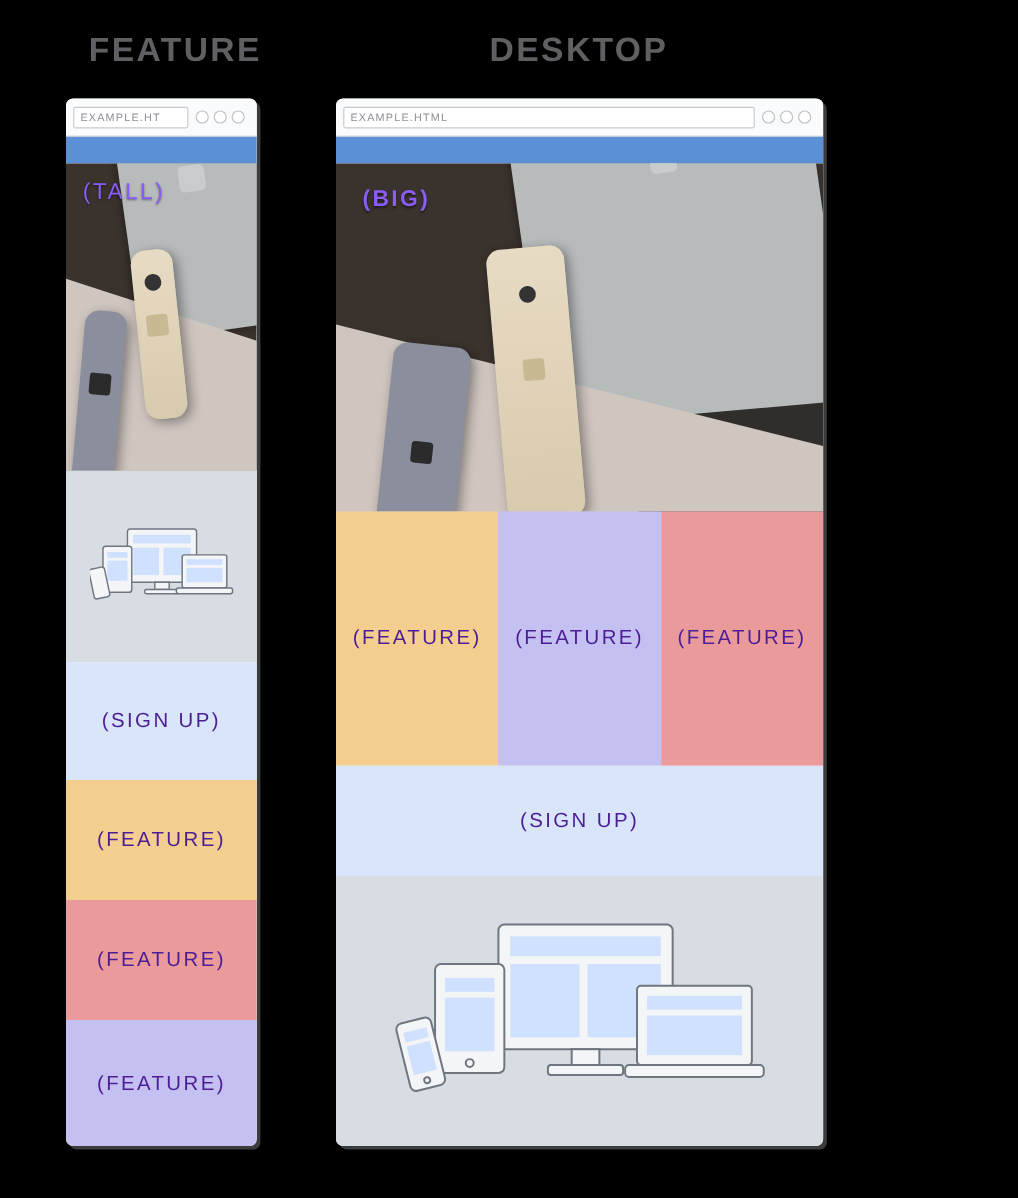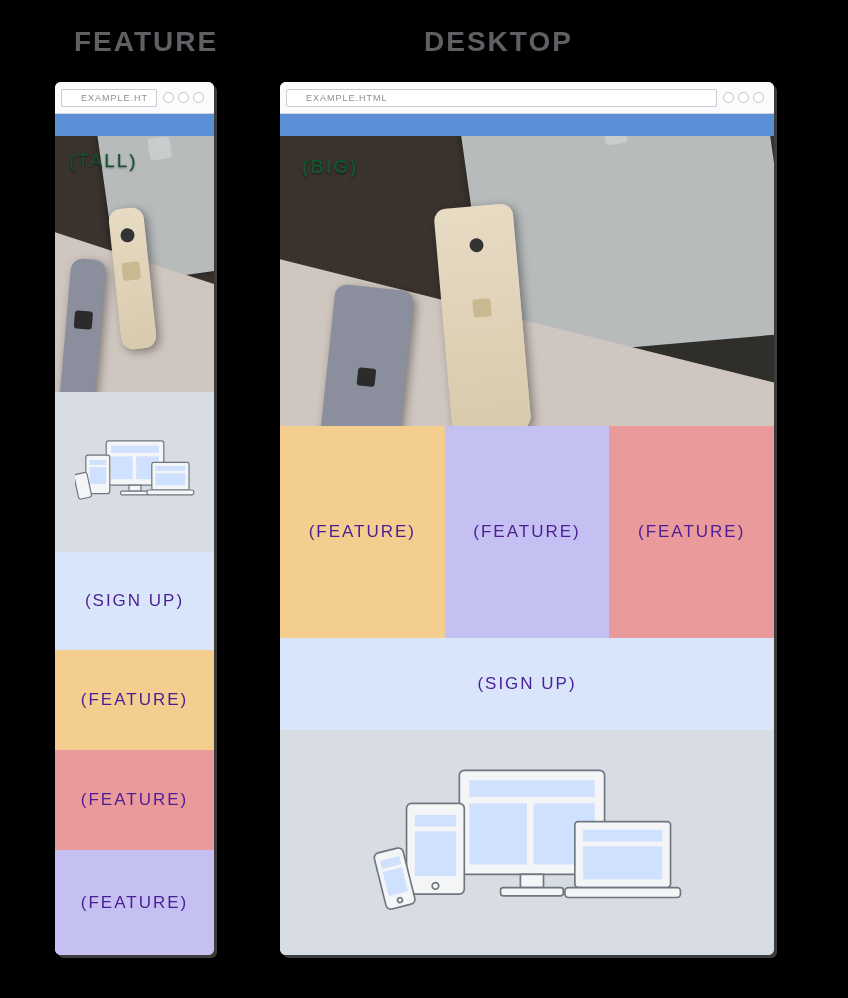--- a/index.html
+++ b/index.html
@@ -36,21 +36,21 @@
   .addr {
     flex: 1;
     height: 18px;
     border: 1px solid #c8ccd0;
     border-radius: 2px;
     font-size: 9px;
     letter-spacing: 1px;
     color: #8a8f95;
     display: flex;
     align-items: center;
-    padding: 0 19px;
+    padding: 0 5px;
     background: #fff;
     overflow: hidden;
     white-space: nowrap;
   }
   .circles { display: flex; gap: 4px; }
   .circle {
     width: 11px; height: 11px;
     border: 1px solid #bfc4c9;
     border-radius: 50%;
     background: #fff;
@@ -108,35 +108,35 @@
     background: #8b8f9d; border-radius:12px; transform:rotate(5deg);
     box-shadow: 3px 3px 10px rgba(0,0,0,0.4);
   }
   .photo .iphone-gray::before{
     content:""; position:absolute; left:50%; top:40%; width:18px; height:18px;
     transform:translate(-50%,-50%);
     background:#2b2b2b; border-radius:3px;
   }
   .photo .hero-label {
     position:absolute; left:14px; top:14px;
-    font-size:19px; letter-spacing:2px; color:#14532d; font-weight:500;
+    font-size:19px; letter-spacing:2px; color:#8b5cf6; font-weight:500;
     text-shadow:0 1px 2px rgba(0,0,0,.5);
   }
   .center { display:flex; align-items:center; justify-content:center; }
 
   
   .devices { position:relative; width:100%; height:100%; }
   .dev-line { stroke:#6f7680; stroke-width:2; fill:#f3f5f7; }
   .dev-blue { fill:#cfe1ff; }
 </style>
 </head>
 <body>
 
 <div class="heading" style="left:74px; top:26px;">FEATURE</div>
-<div class="heading" style="left:424px; top:26px;">DESKTOP</div>
+<div class="heading" style="left:408px; top:26px;">DESKTOP</div>
 
 <div class="browser" style="left:55px; top:82px; width:159px; height:873px;">
   <div class="browser-chrome">
     <div class="addr">EXAMPLE.HT</div>
     <div class="circles">
       <div class="circle"></div>
       <div class="circle"></div>
       <div class="circle"></div>
     </div>
   </div>
@@ -185,21 +185,21 @@
 
   <div class="center" style="height:100px; background:#ea9a9a;">
     <span class="section-label">(FEATURE)</span>
   </div>
 
   <div class="center" style="height:105px; background:#c5c0f2;">
     <span class="section-label">(FEATURE)</span>
   </div>
 </div>
 
-<div class="browser" style="left:280px; top:82px; width:494px; height:873px;">
+<div class="browser" style="left:280px; top:82px; width:406px; height:873px;">
   <div class="browser-chrome">
     <div class="addr">EXAMPLE.HTML</div>
     <div class="circles">
       <div class="circle"></div>
       <div class="circle"></div>
       <div class="circle"></div>
     </div>
   </div>
   <div style="height:22px; background:#5b8fd6;"></div>
 

